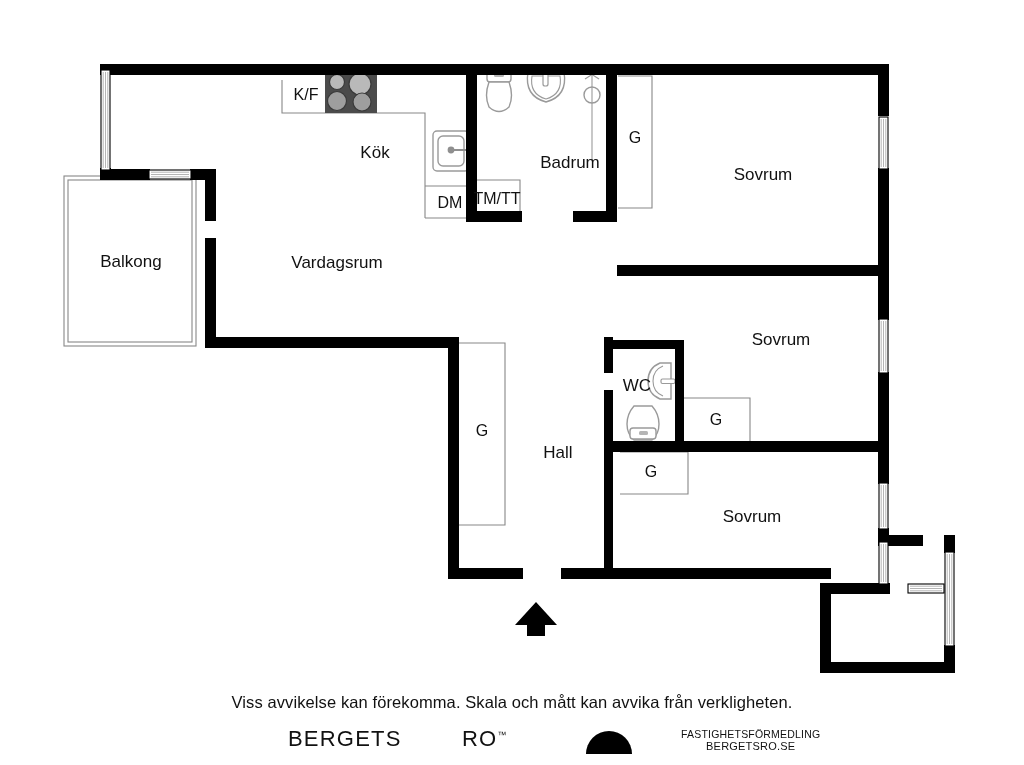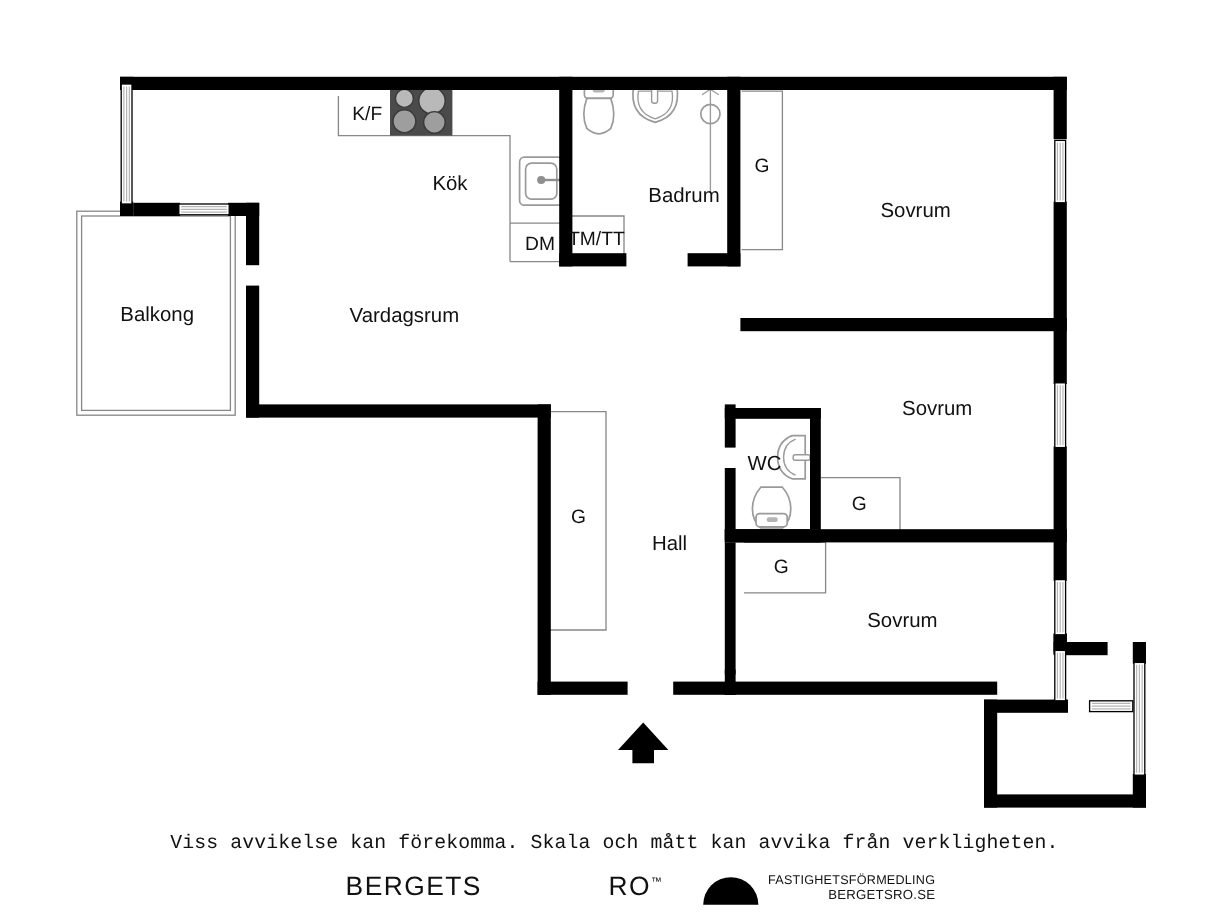--- a/index.html
+++ b/index.html
@@ -12,29 +12,29 @@
   .wall{fill:#000;}
   .thinline{fill:none;stroke:#888;stroke-width:1.1;}
   .fixture{fill:#fff;stroke:#9a9a9a;stroke-width:1.4;}
   .fixture-thin{fill:none;stroke:#9a9a9a;stroke-width:1.1;}
   .win-frame{fill:#ffffff;stroke:#000;stroke-width:1.1;}
   .win-line{stroke:#b5b5b5;stroke-width:1;}
   .stove-bg{fill:#4b4b4b;}
   .burner{fill:#9e9e9e;stroke:#3a3a3a;stroke-width:1.2;}
   .burner-lite{fill:#b9b9b9;stroke:#3a3a3a;stroke-width:1.2;}
   #footer{position:absolute;left:0;top:693px;width:1024px;text-align:center;}
-  #disclaimer{font-size:16.5px;color:#111;letter-spacing:0.1px;font-family:Liberation Mono, monospace;}
+  #disclaimer{font-size:16.5px;color:#111;letter-spacing:0.1px;}
   #brandrow{position:relative;margin-top:14px;height:40px;padding-left:12px;}
   .brand{position:absolute;top:0;}
   #brand-bergets{left:288px;font-size:22px;letter-spacing:1.2px;color:#111;}
-  #brand-ro{left:462px;font-size:22px;letter-spacing:1.2px;color:#111;margin-left:45px;}
+  #brand-ro{left:462px;font-size:22px;letter-spacing:1.2px;color:#111;}
   #brand-ro-tm{font-size:9px;vertical-align:super;letter-spacing:0;}
   #agency-logo{position:absolute;left:586px;top:2px;display:flex;align-items:flex-start;gap:8px;}
   #dome-icon{width:46px;height:23px;background:#000;border-radius:46px 46px 0 0;margin-top:3px;}
-  #agency-text{line-height:1.18;text-align:right;}
+  #agency-text{line-height:1.18;text-align:center;margin-left:41px;}
   #agency-line1{font-size:10.5px;color:#111;letter-spacing:0.2px;}
   #agency-line2{font-size:11px;color:#111;letter-spacing:0.2px;}
 </style>
 </head>
 <body>
 
 <div id="plan-root">
 
   <svg id="floorplan-svg" viewBox="0 0 1024 765">
 

